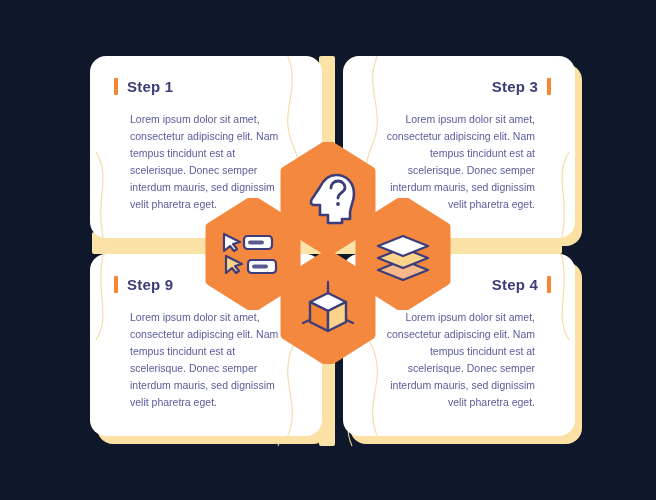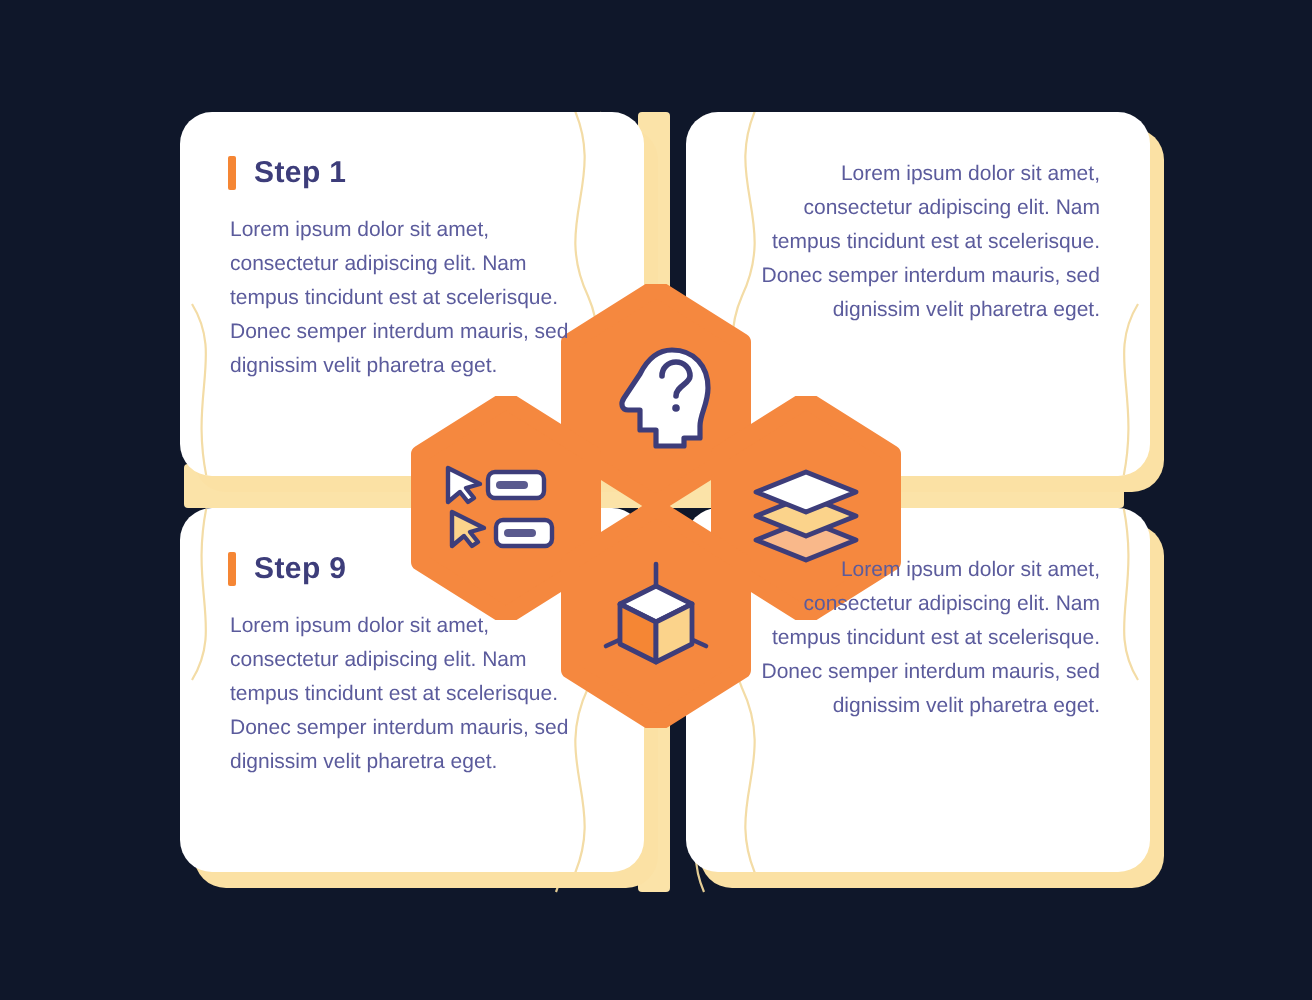--- a/index.html
+++ b/index.html
@@ -100,21 +100,21 @@
     font-weight: bold;
     color: #3d3d7a;
     letter-spacing: 0.2px;
     white-space: nowrap;
   }
 
   .step-text {
     font-size: 10.5px;
     line-height: 1.62;
     color: #5b5b9c;
-    margin: 1px;
+    margin: 16px;
   }
   .align-left  { text-align: left; }
   .align-right { text-align: right; }
 
   
   .hex-cluster {
     position: absolute;
     left: 186px;
     top: 140px;
     width: 284px;
@@ -168,20 +168,24 @@
   </div>
 
   <div class="card card-3">
     <svg class="card-wave" viewBox="0 0 232 182" xmlns="http://www.w3.org/2000/svg" preserveAspectRatio="none">
       <g fill="none" stroke="#f3dca6" stroke-width="1.1">
         <path d="M36 -4 C 18 34, 46 54, 28 92 C 14 124, 36 146, 24 186"></path>
         <path d="M226 96 C 210 122, 228 142, 218 186"></path>
       </g>
     </svg>
     <div class="card-body-inner">
+      <div class="step-head right">
+        <span class="step-title">Step 3</span>
+        <span class="accent-bar"></span>
+      </div>
       <p class="step-text align-right">Lorem ipsum dolor sit amet, consectetur adipiscing elit. Nam tempus tincidunt est at scelerisque. Donec semper interdum mauris, sed dignissim velit pharetra eget.</p>
     </div>
   </div>
 
   <div class="card card-2">
     <svg class="card-wave" viewBox="0 0 232 182" xmlns="http://www.w3.org/2000/svg" preserveAspectRatio="none">
       <g fill="none" stroke="#f3dca6" stroke-width="1.1">
         <path d="M196 186 C 214 148, 186 128, 204 90 C 218 58, 196 36, 208 -4"></path>
         <path d="M6 86 C 22 60, 4 40, 14 -4"></path>
       </g>
@@ -196,20 +200,24 @@
   </div>
 
   <div class="card card-4">
     <svg class="card-wave" viewBox="0 0 232 182" xmlns="http://www.w3.org/2000/svg" preserveAspectRatio="none">
       <g fill="none" stroke="#f3dca6" stroke-width="1.1">
         <path d="M36 186 C 18 148, 46 128, 28 90 C 14 58, 36 36, 24 -4"></path>
         <path d="M226 86 C 210 60, 228 40, 218 -4"></path>
       </g>
     </svg>
     <div class="card-body-inner">
+      <div class="step-head right">
+        <span class="step-title">Step 4</span>
+        <span class="accent-bar"></span>
+      </div>
       <p class="step-text align-right">Lorem ipsum dolor sit amet, consectetur adipiscing elit. Nam tempus tincidunt est at scelerisque. Donec semper interdum mauris, sed dignissim velit pharetra eget.</p>
     </div>
   </div>
 
   <div class="hex-cluster">
 
     <div class="hex hex-top">
       <svg viewBox="0 0 98 112" width="98" height="112" xmlns="http://www.w3.org/2000/svg">
         <path d="M49 2 L92 29 L92 83 L49 110 L6 83 L6 29 Z" fill="#f5883f" stroke="none" stroke-linejoin="round" stroke-width="8"></path>
         <path d="M49 2 L92 29 L92 83 L49 110 L6 83 L6 29 Z" fill="none" stroke="#f5883f" stroke-width="9" stroke-linejoin="round"></path>

